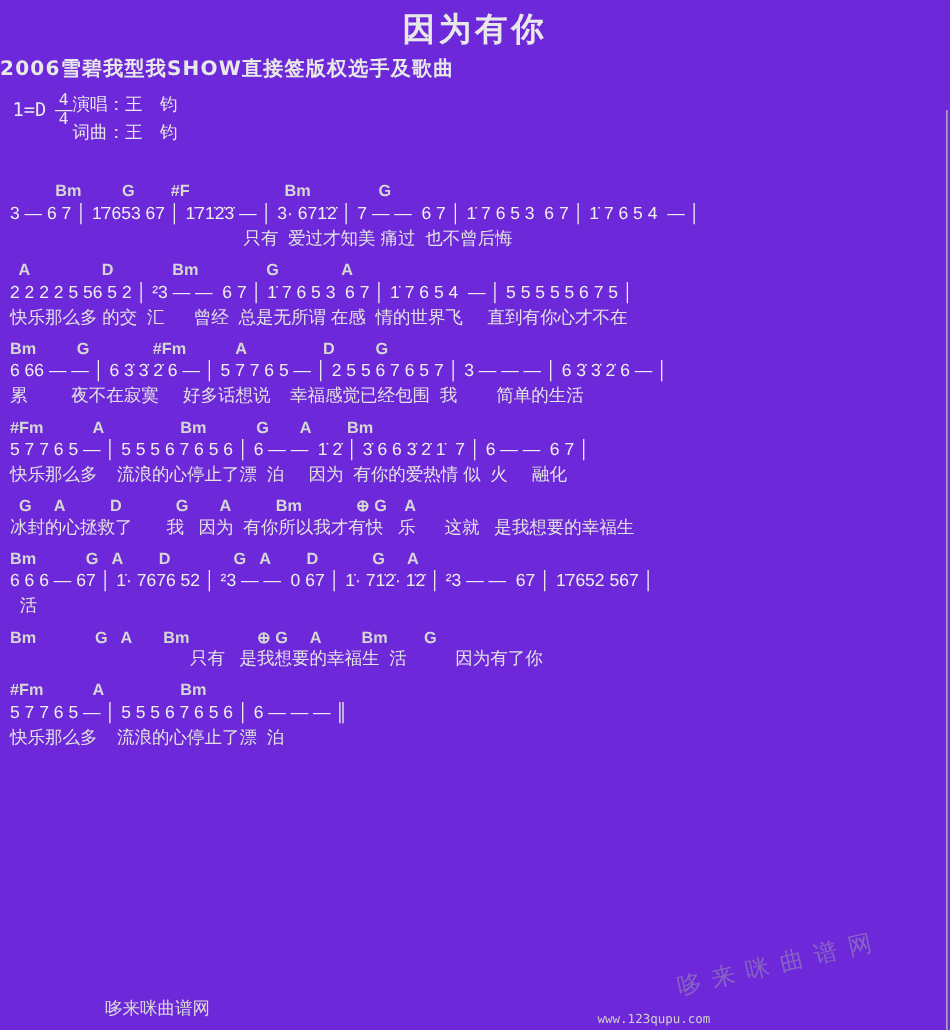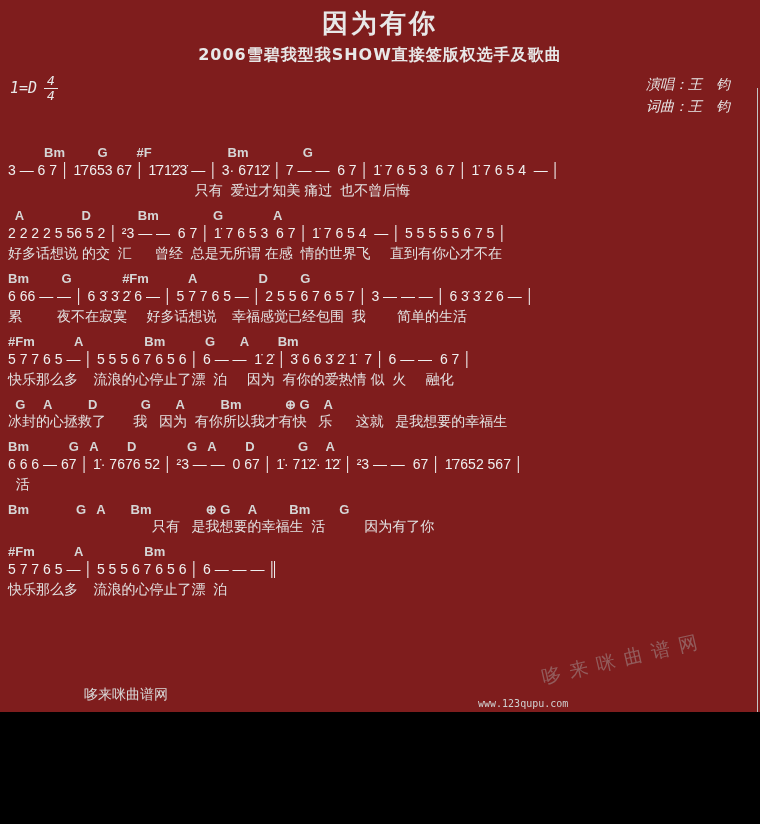--- a/index.html
+++ b/index.html
@@ -1,43 +1,41 @@
 <!DOCTYPE html>
 <html><head>
 <meta charset="utf-8">
 <style>
   html,body{margin:0;padding:0;background:#000;}
   .page{
     position:relative;
-    width:760px;height:712px;
-    background:#7f1d1d;
+    width:760px;height:824px;
+    background:#6d28d9;
     color:#e8e8e8;
     overflow:hidden;
     font-family:"DejaVu Sans", sans-serif;
   }
   .title{
     text-align:center;
     font-size:26px;
     font-weight:bold;
     padding-top:6px;
     letter-spacing:3px;
   }
   .subtitle{
-    text-align:center;
     font-size:16px;
     font-weight:bold;
     margin-top:4px;
     letter-spacing:1px;
   }
   .meta-row{
     display:flex;
-    justify-content:space-between;
+    justify-content:flex-start;
     align-items:flex-start;
     padding:8px 30px 0 10px;
-    font-style:italic;
   }
   .key-time{
     font-family:"DejaVu Sans Mono", monospace;
     font-size:15px;
     display:flex;
     align-items:center;
     gap:7px;
   }
   .time-sig{
     display:inline-flex;
@@ -137,21 +135,21 @@
 
     <div class="system">
       <pre class="chord-line">          Bm         G        #F                     Bm               G</pre>
       <pre class="notes-line">3 — 6 7 │ 1̇7653 67 │ 1̇71̇2̇3̇ — │ 3· 671̇2̇ │ 7 — —  6 7 │ 1̇ 7 6 5 3  6 7 │ 1̇ 7 6 5 4  — │</pre>
       <pre class="lyrics-line">                                                只有  爱过才知美 痛过  也不曾后悔</pre>
     </div>
 
     <div class="system">
       <pre class="chord-line">  A                D             Bm               G              A</pre>
       <pre class="notes-line">2 2 2 2 5 56 5 2 │ ²3 — —  6 7 │ 1̇ 7 6 5 3  6 7 │ 1̇ 7 6 5 4  — │ 5 5 5 5 5 6 7 5 │</pre>
-      <pre class="lyrics-line">好多话想说 的交  汇      曾经  总是无所谓 在感  情的世界飞     直到有你心才不在</pre>
+      <pre class="lyrics-line">快乐那么多 的交  汇      曾经  总是无所谓 在感  情的世界飞     直到有你心才不在</pre>
     </div>
 
     <div class="system">
       <pre class="chord-line">Bm         G              #Fm           A                 D         G</pre>
       <pre class="notes-line">6 66 — — │ 6 3̇ 3̇ 2̇ 6 — │ 5 7 7 6 5 — │ 2 5 5 6 7 6 5 7 │ 3 — — — │ 6 3̇ 3̇ 2̇ 6 — │</pre>
       <pre class="lyrics-line">累         夜不在寂寞     好多话想说    幸福感觉已经包围  我        简单的生活</pre>
     </div>
 
     <div class="system">
       <pre class="chord-line">#Fm           A                 Bm           G       A        Bm</pre>

